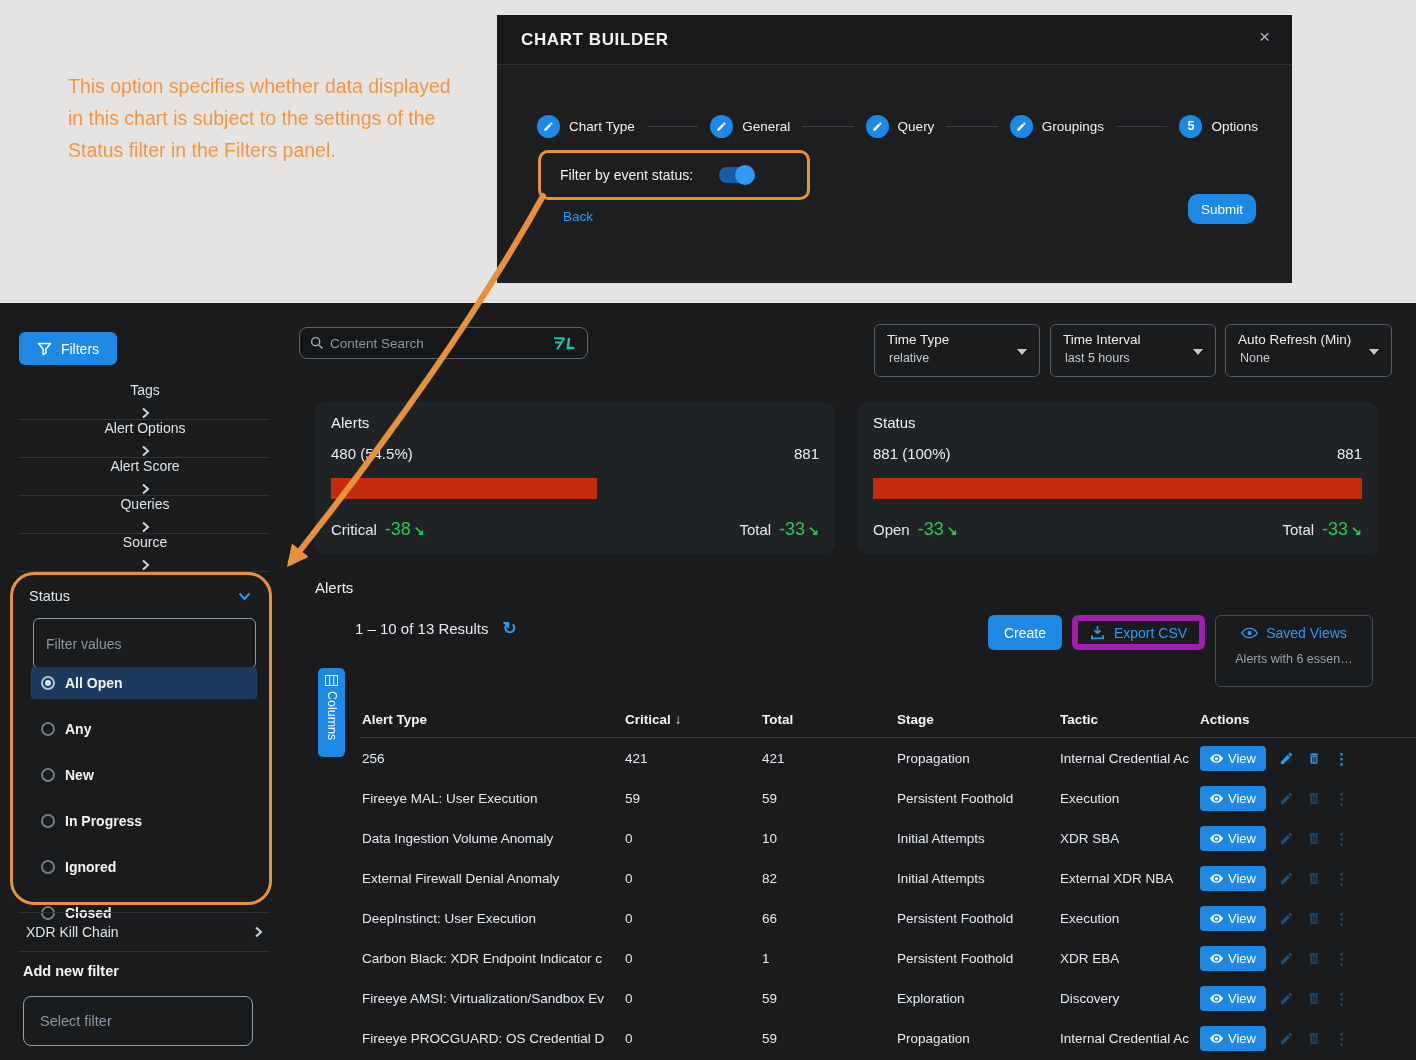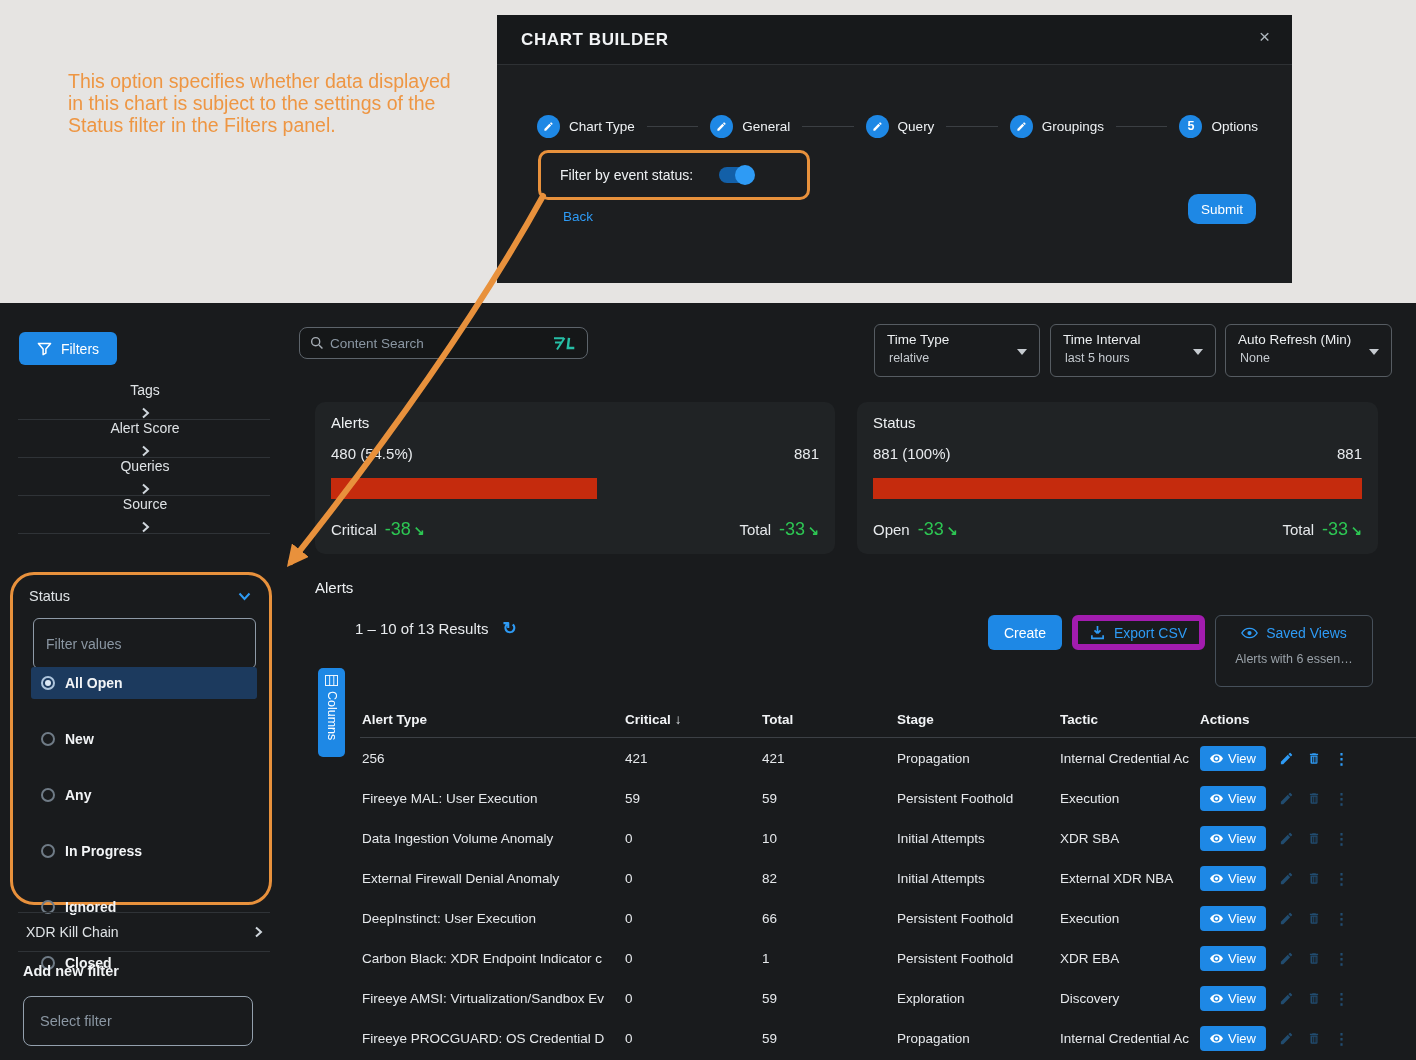--- a/index.html
+++ b/index.html
@@ -1,21 +1,21 @@
 <!DOCTYPE html>
 <html><head>
 <meta charset="utf-8">
 <style>
   * { margin:0; padding:0; box-sizing:border-box; }
   html,body { width:1416px; height:1060px; background:#191b1d; font-family:"Liberation Sans",sans-serif; }
   #app { position:relative; width:1416px; height:1060px; overflow:hidden; background:#191b1d; }
 
   
   .top-strip { position:absolute; left:0; top:0; width:1416px; height:303px; background:#e6e4e2; z-index:1; }
-  .annotation { position:absolute; left:68px; top:70px; width:392px; font-size:19.5px; line-height:22px;
+  .annotation { position:absolute; left:68px; top:70px; width:392px; font-size:19.5px; line-height:32px;
     color:#ee9643; z-index:2; }
 
   
   .modal { position:absolute; left:497px; top:15px; width:795px; height:268px; background:#1c1e20; z-index:10; }
   .modal-header { height:50px; background:#17191b; border-bottom:1px solid #2e3134; display:flex; align-items:center; padding:0 24px; }
   .modal-title { color:#f1f3f5; font-size:17px; font-weight:700; letter-spacing:.6px; }
   .modal-close { position:absolute; right:22px; top:12px; color:#aeb6bd; font-size:19px; cursor:pointer; line-height:1; }
   .stepper { position:absolute; left:40px; right:34px; top:96px; height:30px; display:flex; align-items:center; }
   .step { display:flex; align-items:center; flex:0 0 auto; }
   .step-circle { width:23px; height:23px; border-radius:50%; background:#1e88e5; display:flex; align-items:center; justify-content:center; }
@@ -46,21 +46,21 @@
   .side-item { height:38px; display:flex; align-items:center; justify-content:space-between; padding:0 6px 0 8px;
     border-bottom:1px solid #2f3337; cursor:pointer;flex-direction:column; }
   .side-item .lbl { color:#dfe3e6; font-size:14px; }
   .status-box { position:absolute; left:10px; top:269px; width:262px; height:333px; border:3px solid #e8913c; border-radius:24px; }
   .status-head { display:flex; align-items:center; justify-content:space-between; padding:13px 18px 0 16px; cursor:pointer; }
   .status-head .lbl { color:#dfe3e6; font-size:14.5px; }
   .fv-input { position:absolute; left:20px; top:43px; width:223px; height:51px; background:transparent; border:1px solid #8e9aa7;
     border-radius:6px; color:#e6e9ec; font-size:14px; padding:0 12px; font-family:"Liberation Sans",sans-serif; }
   .fv-input::placeholder, .sf-input::placeholder, .search-input::placeholder { color:#8b97a3; opacity:1; }
   .radio-list { position:absolute; left:18px; top:92px; width:226px; }
-  .radio-row { height:32px; margin-bottom:24px; display:flex; align-items:center; padding-left:10px; border-radius:3px; cursor:pointer; }
+  .radio-row { height:32px; margin-bottom:14px; display:flex; align-items:center; padding-left:10px; border-radius:3px; cursor:pointer; }
   .radio-row.checked { background:#1c3a5e; }
   .radio-dot { width:14px; height:14px; border-radius:50%; border:2px solid #6f7b86; margin-right:10px; flex:0 0 auto;
     display:flex; align-items:center; justify-content:center; }
   .radio-row.checked .radio-dot { border-color:#aec5dd; }
   .radio-row.checked .radio-dot::after { content:""; width:6px; height:6px; border-radius:50%; background:#dce8f4; }
   .radio-lbl { color:#f2f4f6; font-size:14px; font-weight:700; }
   .kill-chain { position:absolute; left:18px; top:609px; width:252px; height:40px; display:flex; align-items:center;
     justify-content:space-between; padding:0 6px 0 8px; border-top:1px solid #2f3337; border-bottom:1px solid #2f3337; cursor:pointer; }
   .kill-chain .lbl { color:#dfe3e6; font-size:14px; }
   .add-filter { position:absolute; left:23px; top:660px; color:#f2f4f6; font-size:14.5px; font-weight:700; }
@@ -218,20 +218,28 @@
     <div class="side-list">
       <div class="side-item">
         <span class="lbl">Tags</span>
         <span class="chev-r">
             <svg width="11" height="12" viewBox="0 0 10 12">
               <path d="M2.5 1.5 L7.5 6 L2.5 10.5" stroke="#cfd6dc" stroke-width="2" fill="none"></path>
             </svg>
           </span>
       </div>
       <div class="side-item">
+        <span class="lbl">Alert Options</span>
+        <span class="chev-r">
+            <svg width="11" height="12" viewBox="0 0 10 12">
+              <path d="M2.5 1.5 L7.5 6 L2.5 10.5" stroke="#cfd6dc" stroke-width="2" fill="none"></path>
+            </svg>
+          </span>
+      </div>
+      <div class="side-item">
         <span class="lbl">Alert Score</span>
         <span class="chev-r">
             <svg width="11" height="12" viewBox="0 0 10 12">
               <path d="M2.5 1.5 L7.5 6 L2.5 10.5" stroke="#cfd6dc" stroke-width="2" fill="none"></path>
             </svg>
           </span>
       </div>
       <div class="side-item">
         <span class="lbl">Queries</span>
         <span class="chev-r">
@@ -260,25 +268,25 @@
           </span>
       </div>
       <input class="fv-input" type="text" placeholder="Filter values" style="">
       <div class="radio-list">
         <div class="radio-row checked">
           <span class="radio-dot"></span>
           <span class="radio-lbl">All Open</span>
         </div>
         <div class="radio-row">
           <span class="radio-dot"></span>
-          <span class="radio-lbl">New</span>
+          <span class="radio-lbl">Any</span>
         </div>
         <div class="radio-row">
           <span class="radio-dot"></span>
-          <span class="radio-lbl">Any</span>
+          <span class="radio-lbl">New</span>
         </div>
         <div class="radio-row">
           <span class="radio-dot"></span>
           <span class="radio-lbl">In Progress</span>
         </div>
         <div class="radio-row">
           <span class="radio-dot"></span>
           <span class="radio-lbl">Ignored</span>
         </div>
         <div class="radio-row">

